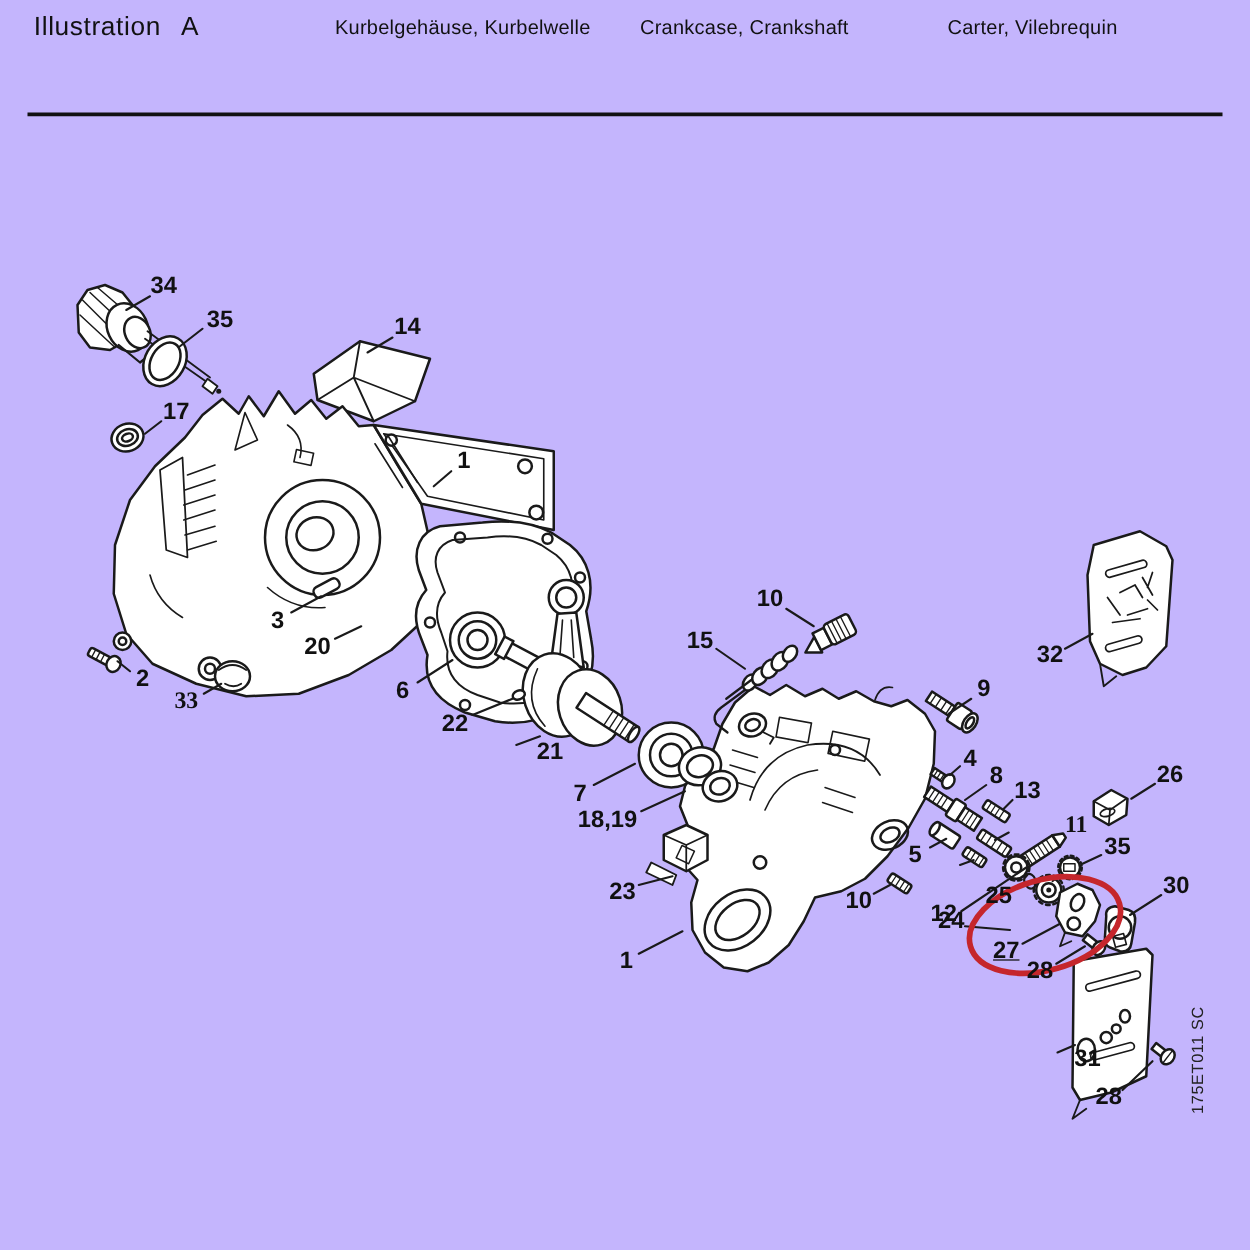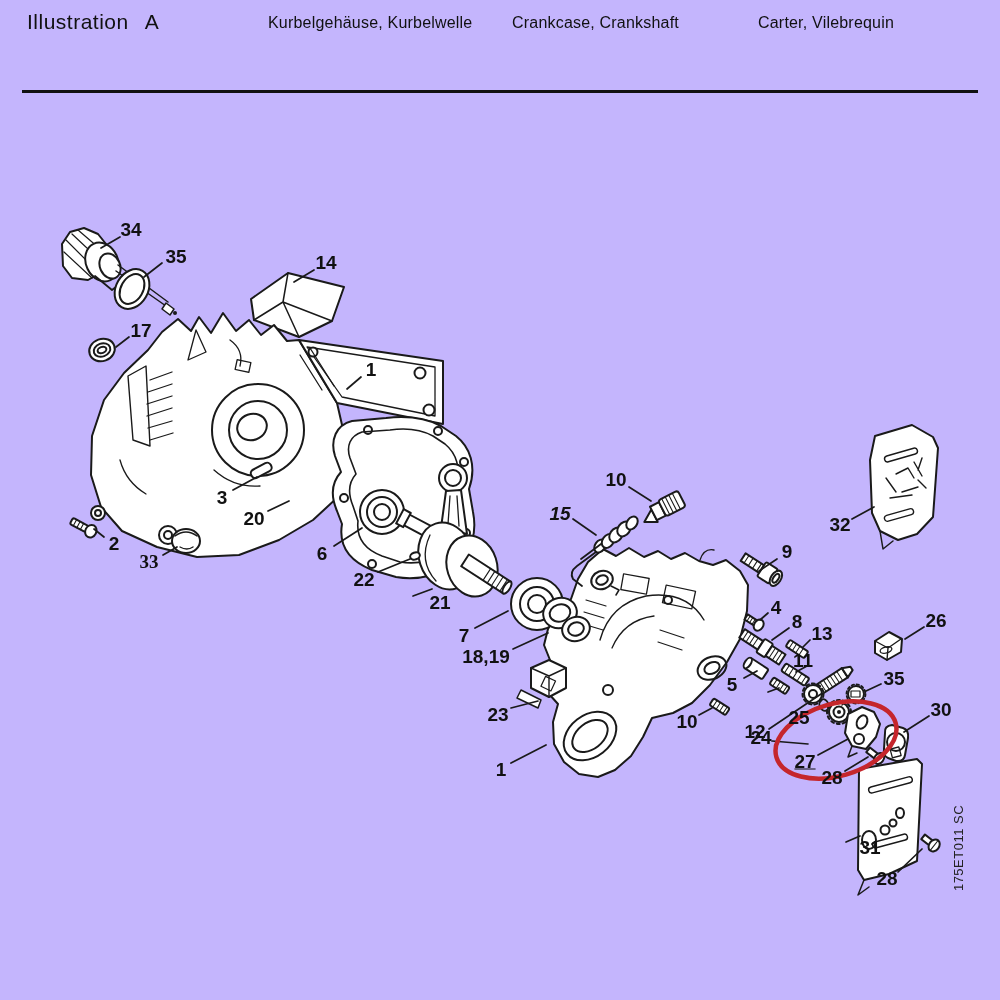--- a/index.html
+++ b/index.html
@@ -380,26 +380,26 @@
       <div class="part-label" style="left: 114px; top: 543px;">2</div>
       <div class="part-label" style="left: 149px; top: 561px; font-family: Liberation Serif, serif;">33</div>
       <div class="part-label" style="left: 322px; top: 553px;">6</div>
       <div class="part-label" style="left: 364px; top: 579px;">22</div>
       <div class="part-label" style="left: 400px; top: 602px; margin-left: 40px;">21</div>
       <div class="part-label" style="left: 464px; top: 635px;">7</div>
       <div class="part-label" style="left: 486px; top: 656px;">18,19</div>
       <div class="part-label" style="left: 498px; top: 714px;">23</div>
       <div class="part-label" style="left: 501px; top: 769px;">1</div>
       <div class="part-label" style="left: 616px; top: 479px;">10</div>
-      <div class="part-label" style="left: 560px; top: 513px; font-style: italic;">15</div>
+      <div class="part-label" style="left: 560px; top: 513px;">15</div>
       <div class="part-label" style="left: 787px; top: 551px;">9</div>
       <div class="part-label" style="left: 776px; top: 607px;">4</div>
       <div class="part-label" style="left: 797px; top: 621px;">8</div>
       <div class="part-label" style="left: 822px; top: 633px;">13</div>
-      <div class="part-label" style="left: 803px; top: 660px;">11</div>
+      <div class="part-label" style="left: 861px; top: 660px; font-family: Liberation Serif, serif;">11</div>
       <div class="part-label" style="left: 732px; top: 684px;">5</div>
       <div class="part-label" style="left: 755px; top: 698px; margin-top: 33px;">12</div>
       <div class="part-label" style="left: 687px; top: 721px;">10</div>
       <div class="part-label" style="left: 799px; top: 717px;">25</div>
       <div class="part-label" style="left: 761px; top: 737px;">24</div>
       <div class="part-label" style="left: 805px; top: 761px; text-decoration: underline;">27</div>
       <div class="part-label" style="left: 832px; top: 777px;">28</div>
       <div class="part-label" style="left: 894px; top: 678px;">35</div>
       <div class="part-label" style="left: 936px; top: 620px;">26</div>
       <div class="part-label" style="left: 941px; top: 709px;">30</div>

